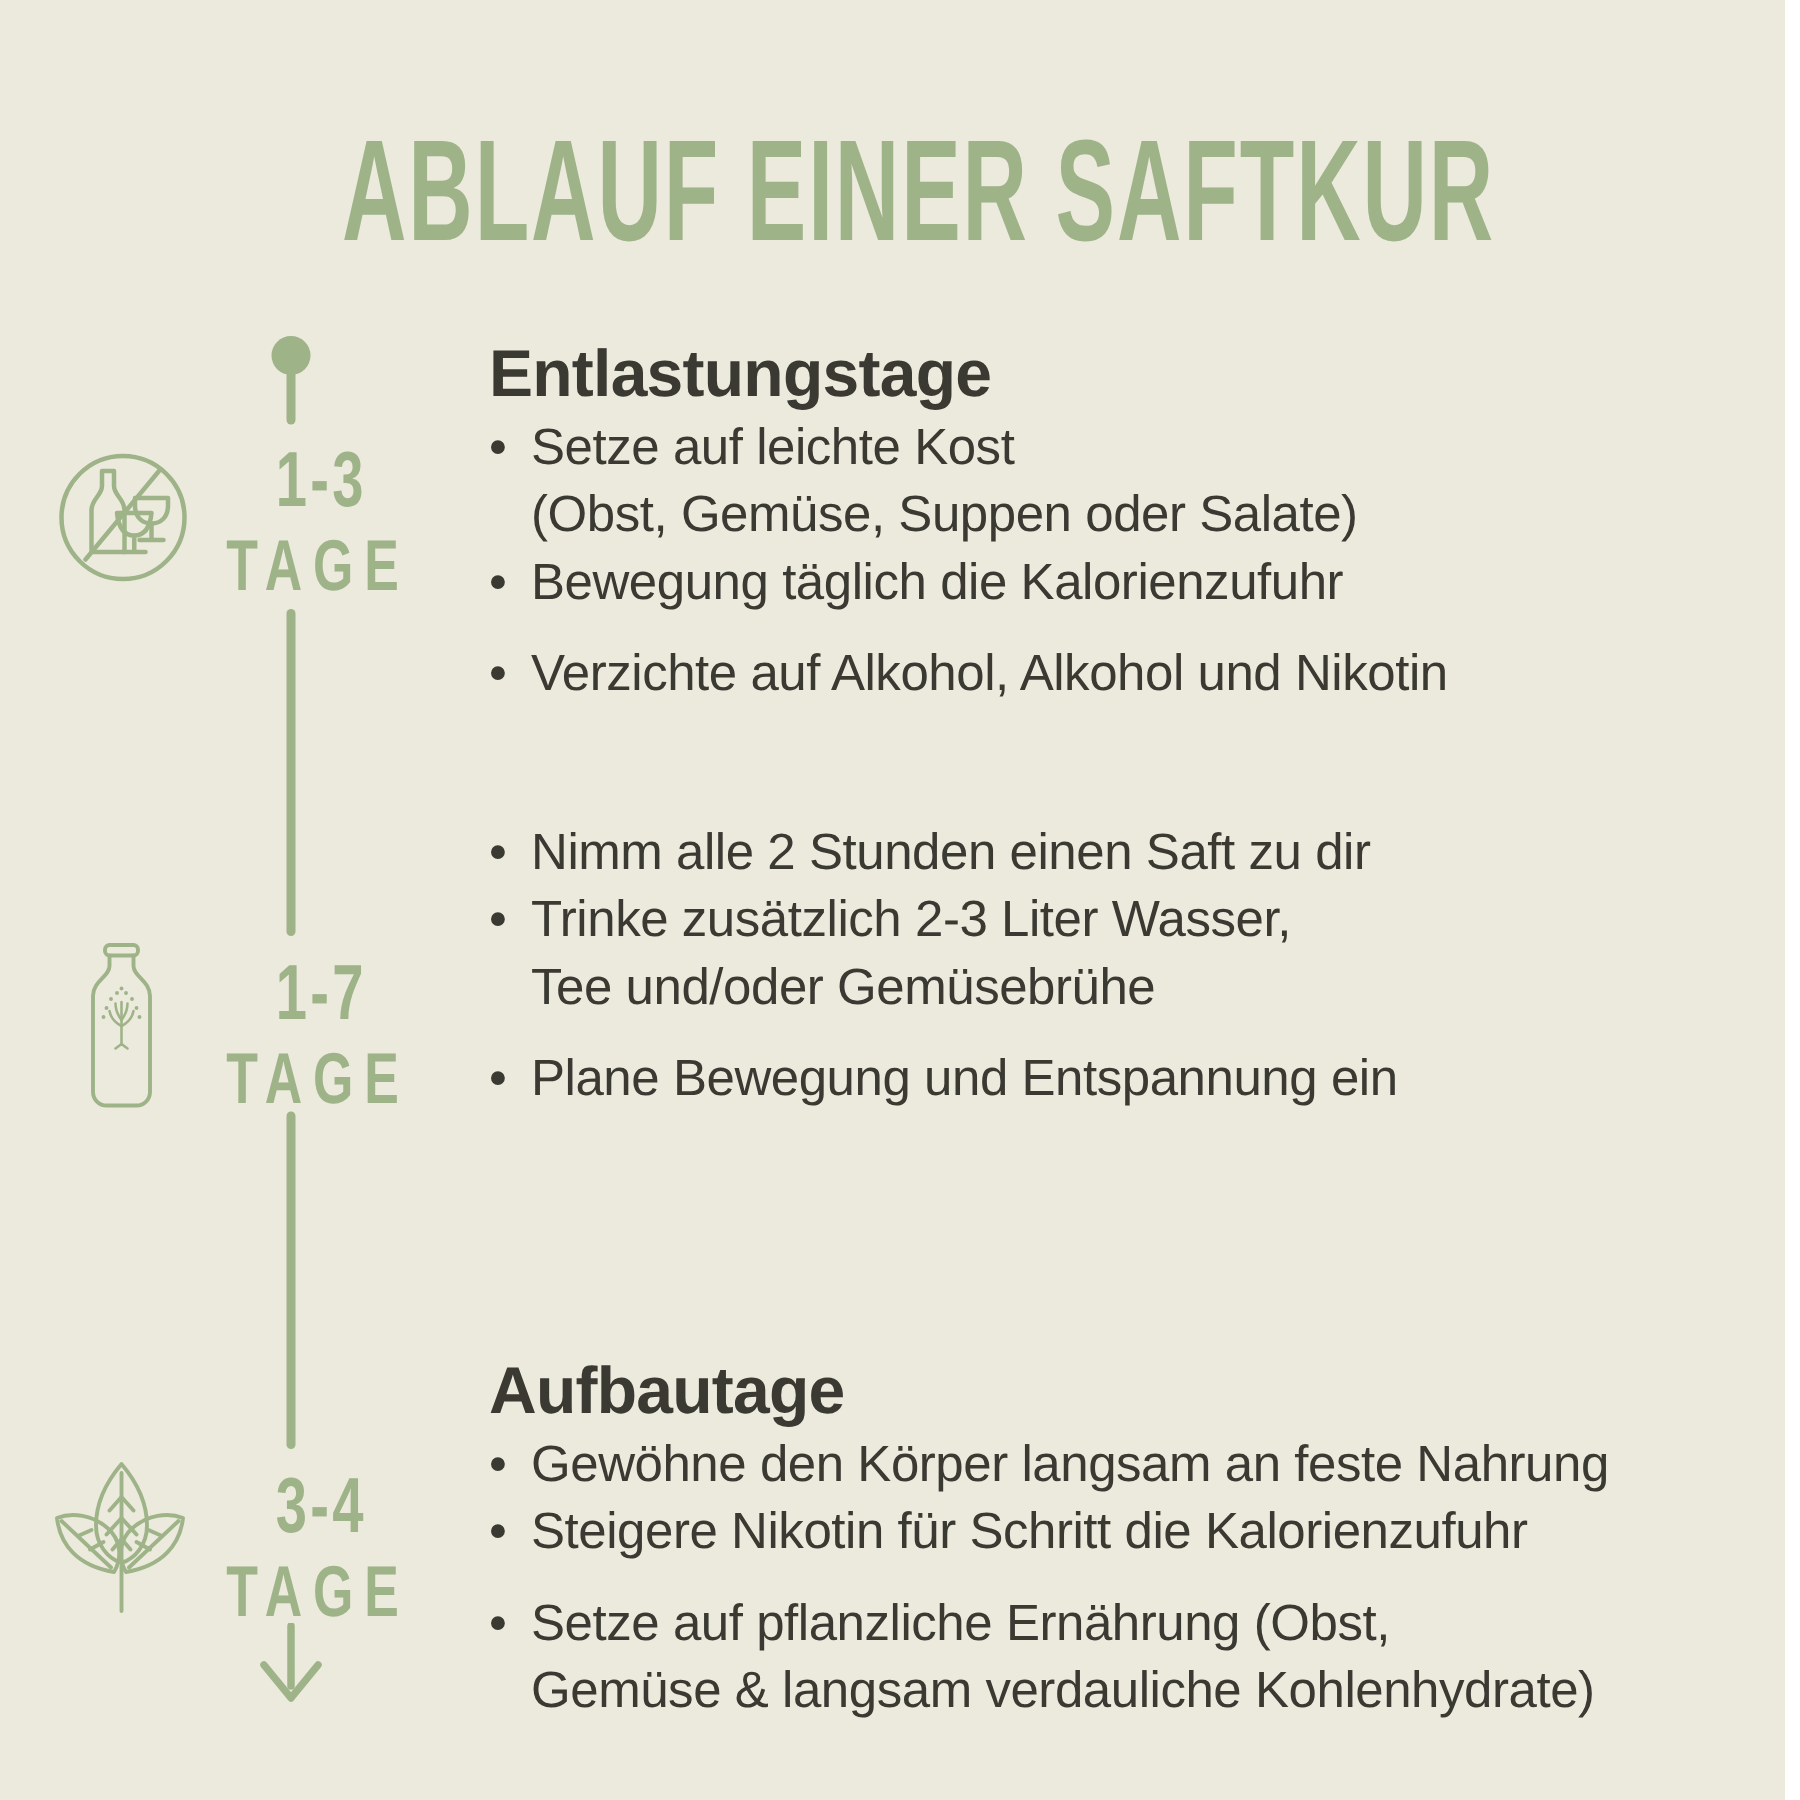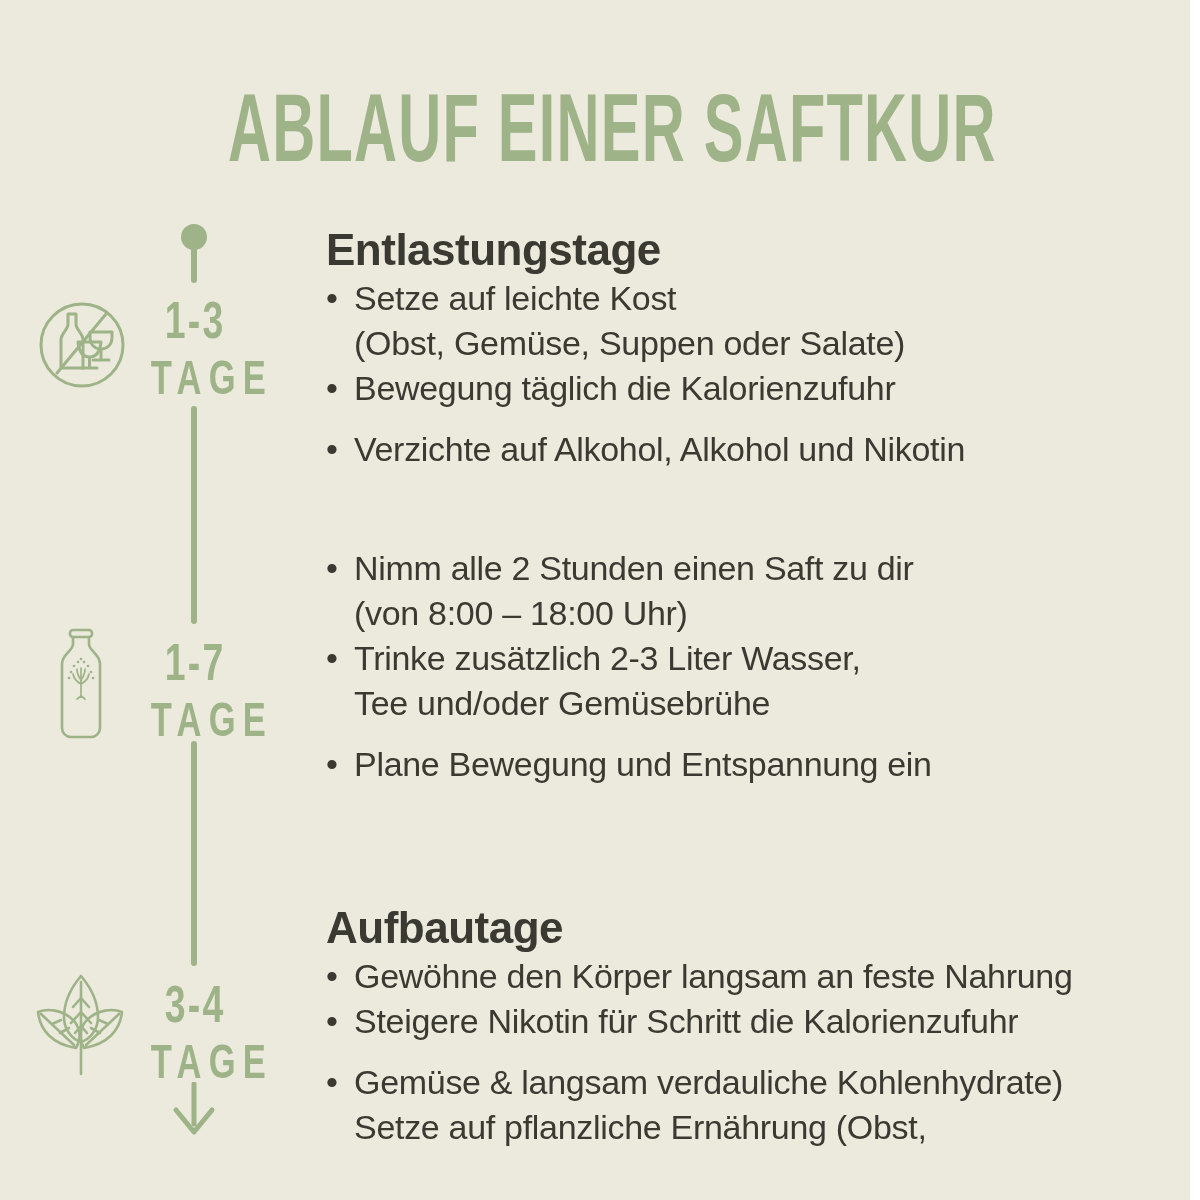--- a/index.html
+++ b/index.html
@@ -33,21 +33,21 @@
     position:absolute;left:191px;width:6px;
     background:#9EB488;border-radius:3px;
   }
   .seg1{top:247px;height:36px;}
   .seg2{top:406px;height:218px;}
   .seg3{top:741px;height:225px;}
   .tl-arrow{position:absolute;left:169px;top:1082px;}
   
   .dur{
     position:absolute;left:124px;width:140px;
-    text-align:center;color:#9EB488;font-weight:700;
+    text-align:right;color:#9EB488;font-weight:700;
   }
   .dur .num{
     font-size:52px;line-height:52px;letter-spacing:3px;padding-left:3px;
     transform:scaleX(0.72);transform-origin:50% 50%;
   }
   .dur .unit{
     font-size:48px;line-height:48px;letter-spacing:10px;padding-left:10px;
     margin-top:8px;
     transform:scaleX(0.72);transform-origin:50% 50%;
   }
@@ -181,21 +181,20 @@
         <div>Verzichte auf Alkohol, Alkohol und Nikotin</div>
       </div>
     </div>
   </div>
 
   <div class="section s2">
     <div class="bullet">
       <span class="b">•</span>
       <div class="lines">
         <div>Nimm alle 2 Stunden einen Saft zu dir</div>
-        <div>(von 8:00 – 18:00 Uhr)</div>
       </div>
     </div>
     <div class="bullet">
       <span class="b">•</span>
       <div class="lines">
         <div>Trinke zusätzlich 2-3 Liter Wasser,</div>
         <div>Tee und/oder Gemüsebrühe</div>
       </div>
     </div>
     <div class="bullet spaced">
@@ -216,19 +215,19 @@
     </div>
     <div class="bullet">
       <span class="b">•</span>
       <div class="lines">
         <div>Steigere Nikotin für Schritt die Kalorienzufuhr</div>
       </div>
     </div>
     <div class="bullet spaced">
       <span class="b">•</span>
       <div class="lines">
+        <div>Setze auf pflanzliche Ernährung (Obst,</div>
         <div>Gemüse &amp; langsam verdauliche Kohlenhydrate)</div>
-        <div>Setze auf pflanzliche Ernährung (Obst,</div>
       </div>
     </div>
   </div>
 
 </div>
 
 </body></html>

